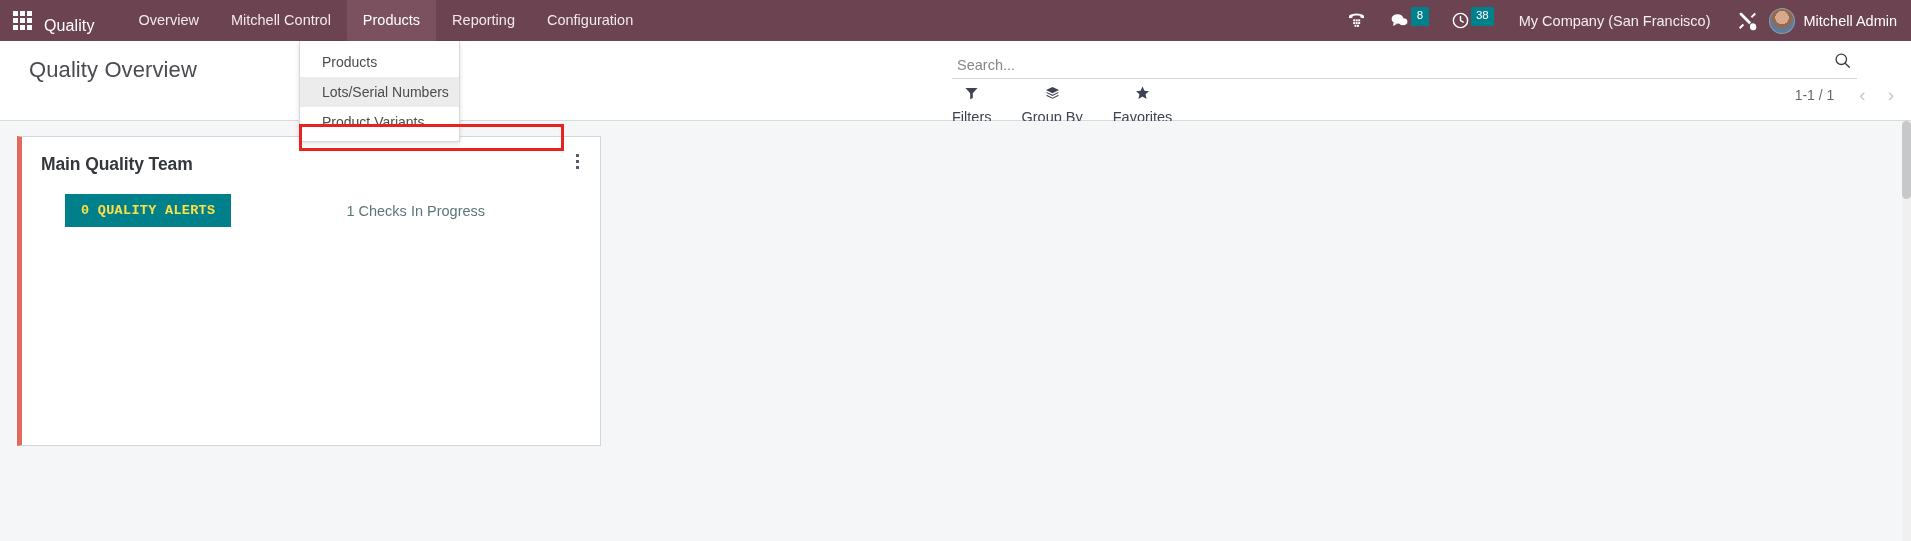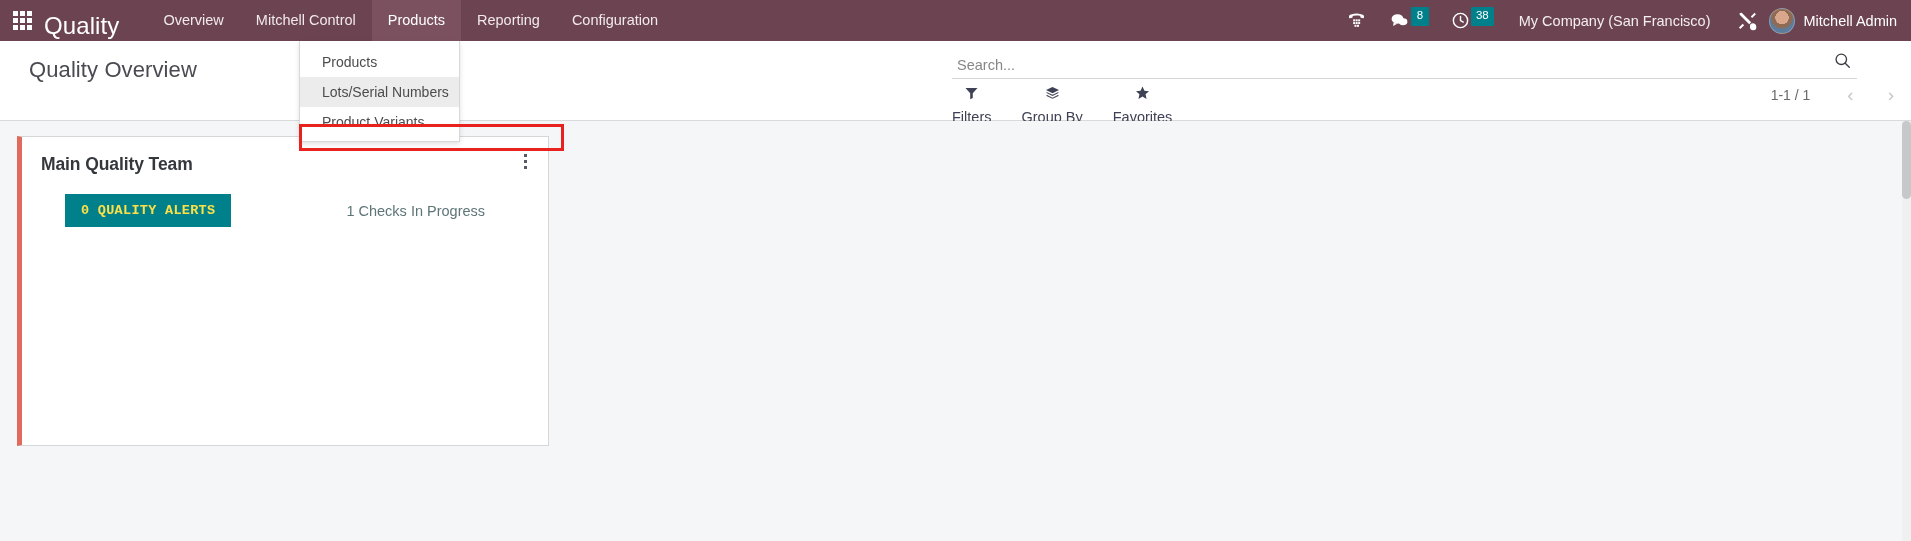--- a/index.html
+++ b/index.html
@@ -26,21 +26,21 @@
     cursor: pointer;
   }
   .apps-grid .g {
     display: grid;
     grid-template-columns: repeat(3, 5px);
     grid-template-rows: repeat(3, 5px);
     gap: 2px;
   }
   .apps-grid .g i { background: #ffffff; display: block; width: 5px; height: 5px; }
   .brand {
-    font-size: 24px;
+    font-size: 16px;
     font-weight: 400;
     padding: 0 6px 0 0;
     margin-right: 22px;
     letter-spacing: .1px;
     cursor: pointer;
     white-space: nowrap;
     margin-top: 10px;
   }
   .nav-item {
     font-size: 14.5px;
@@ -179,40 +179,40 @@
     font-size: 14.5px;
     color: #3f4254;
     margin-right: 30px;
     cursor: pointer;
     white-space: nowrap;
     flex-direction: column;
   }
   .pager {
     position: absolute;
     right: 10px; top: 44px;
-    display: flex; align-items: center; gap: 20px;
+    display: flex; align-items: center; gap: 8px;
   }
   .pager-count { font-size: 14px; color: #6a6a6a; margin-right: 10px; white-space: nowrap; }
   .pg-arrow {
     color: #c3c7cb;
     font-size: 19px;
     padding: 0 7px;
     cursor: pointer;
     line-height: 1;
   }
 
   
   .kanban {
     background: #f5f6f7;
     height: 420px;
     padding: 15px 0 0 17px;
     position: relative;
   }
   .card {
-    width: 532px;
+    width: 584px;
     height: 310px;
     background: #ffffff;
     border: 1px solid #d4d6d8;
     border-left: 5px solid #e06a5c;
     position: relative;
     cursor: pointer;
   }
   .card-title {
     font-size: 17.5px;
     font-weight: 700;

